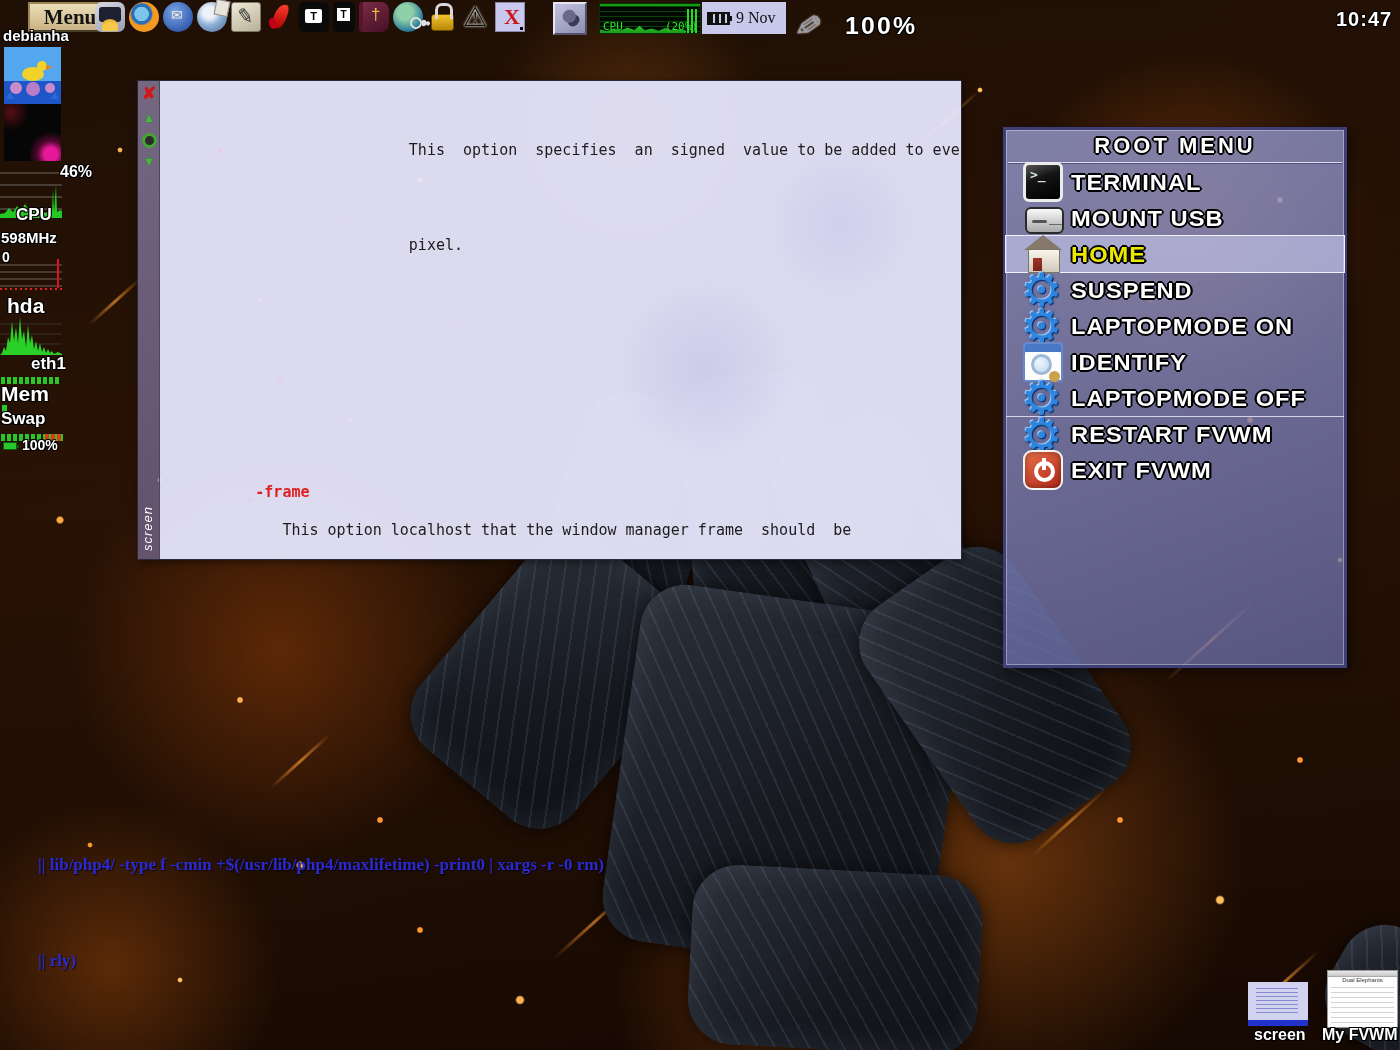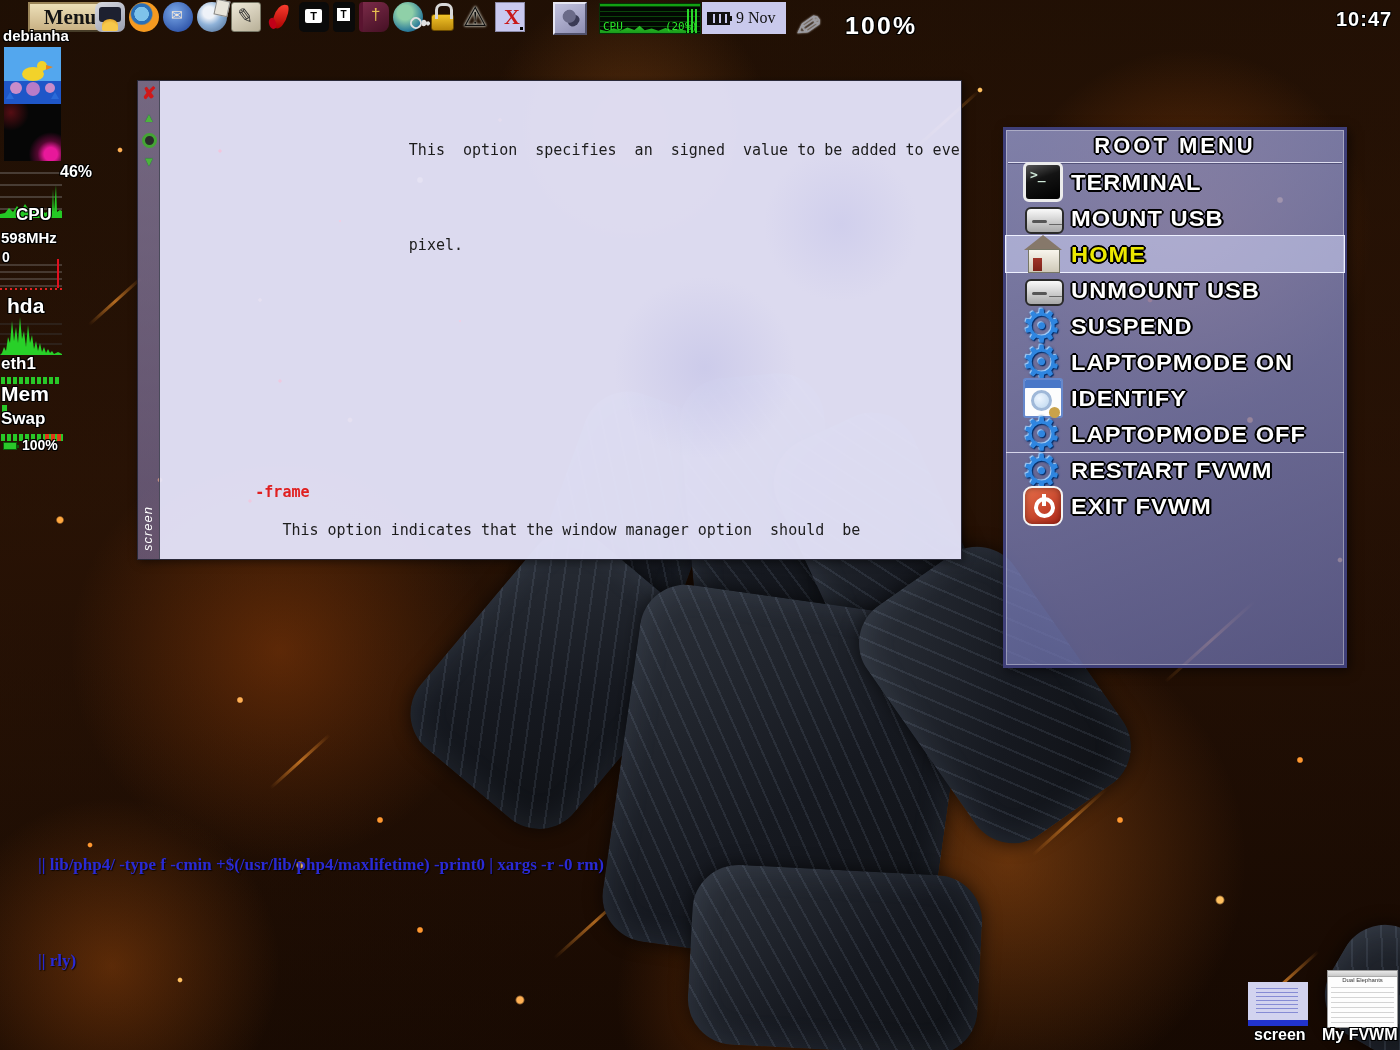--- a/index.html
+++ b/index.html
@@ -363,21 +363,21 @@
 </svg>
 <div class="mon-label ol1" style="left:7px;top:294px;font-size:21px;">hda</div>
 <svg class="graph" style="top:313px;" width="62" height="42">
   <g stroke="#3a3a3a" stroke-opacity=".8">
       <line x1="0" y1="11" x2="62" y2="11"></line>
       <line x1="0" y1="21" x2="62" y2="21"></line>
       <line x1="0" y1="31" x2="62" y2="31"></line>
     </g>
   <polygon fill="#28d028" points="0,42 2,40 4,34 6,38 8,24 10,30 12,8 14,28 16,14 18,30 20,4 22,26 24,18 26,34 28,12 30,30 32,22 34,36 36,28 38,38 40,30 42,39 44,34 46,40 48,36 50,40 52,38 54,41 58,39 62,41 62,42"></polygon>
 </svg>
-<div class="mon-label ol1" style="left:1px;top:354px;font-size:17px;">eth1</div>
+<div class="mon-label ol1" style="left:1px;top:354px;font-size:17px;padding-left:30px;">eth1</div>
 <div class="eth-dash"></div>
 <div class="mon-label ol1" style="left:1px;top:382px;font-size:21px;">Mem</div>
 <div class="mem-dash"></div>
 <div class="mon-label ol1" style="left:1px;top:409px;font-size:17px;">Swap</div>
 <div class="swap-dash"></div>
 <div class="batt-small"></div>
 <div class="mon-label ol1" style="left:22px;top:437px;font-size:14px;">100%</div>
 
 <div class="term-win">
   <div class="term-strip">
@@ -409,21 +409,21 @@
         
       </div>
 
       <div class="trow">
         
       
           <span>        </span>
         
           <span class="opt">-frame</span>
         
-          <span>   This option indicates that the window manager option  should  be</span>
+          <span>   This option localhost that the window manager frame  should  be</span>
         </div>
 
     </div>
 </div>
 
 <div class="root-menu">
   <div class="rm-title ol2">ROOT MENU</div>
   <div class="rm-sep"></div>
   <div>
 
@@ -435,24 +435,20 @@
       <div class="menu-item">
         <span class="mi-icon ic-drive"></span>
         <span class="mi-label ol2">MOUNT USB</span>
       </div>
 
       <div class="menu-item hl">
         <span class="mi-icon ic-home"></span>
         <span class="mi-label ol2">HOME</span>
       </div>
 
-      <div class="menu-item">
-        <span class="mi-icon ic-drive"></span>
-        <span class="mi-label ol2">UNMOUNT USB</span>
-      </div>
 
       <div class="menu-item">
         <span class="mi-icon ic-gear"></span>
         <span class="mi-label ol2">SUSPEND</span>
       </div>
 
       <div class="menu-item">
         <span class="mi-icon ic-gear"></span>
         <span class="mi-label ol2">LAPTOPMODE ON</span>
       </div>

